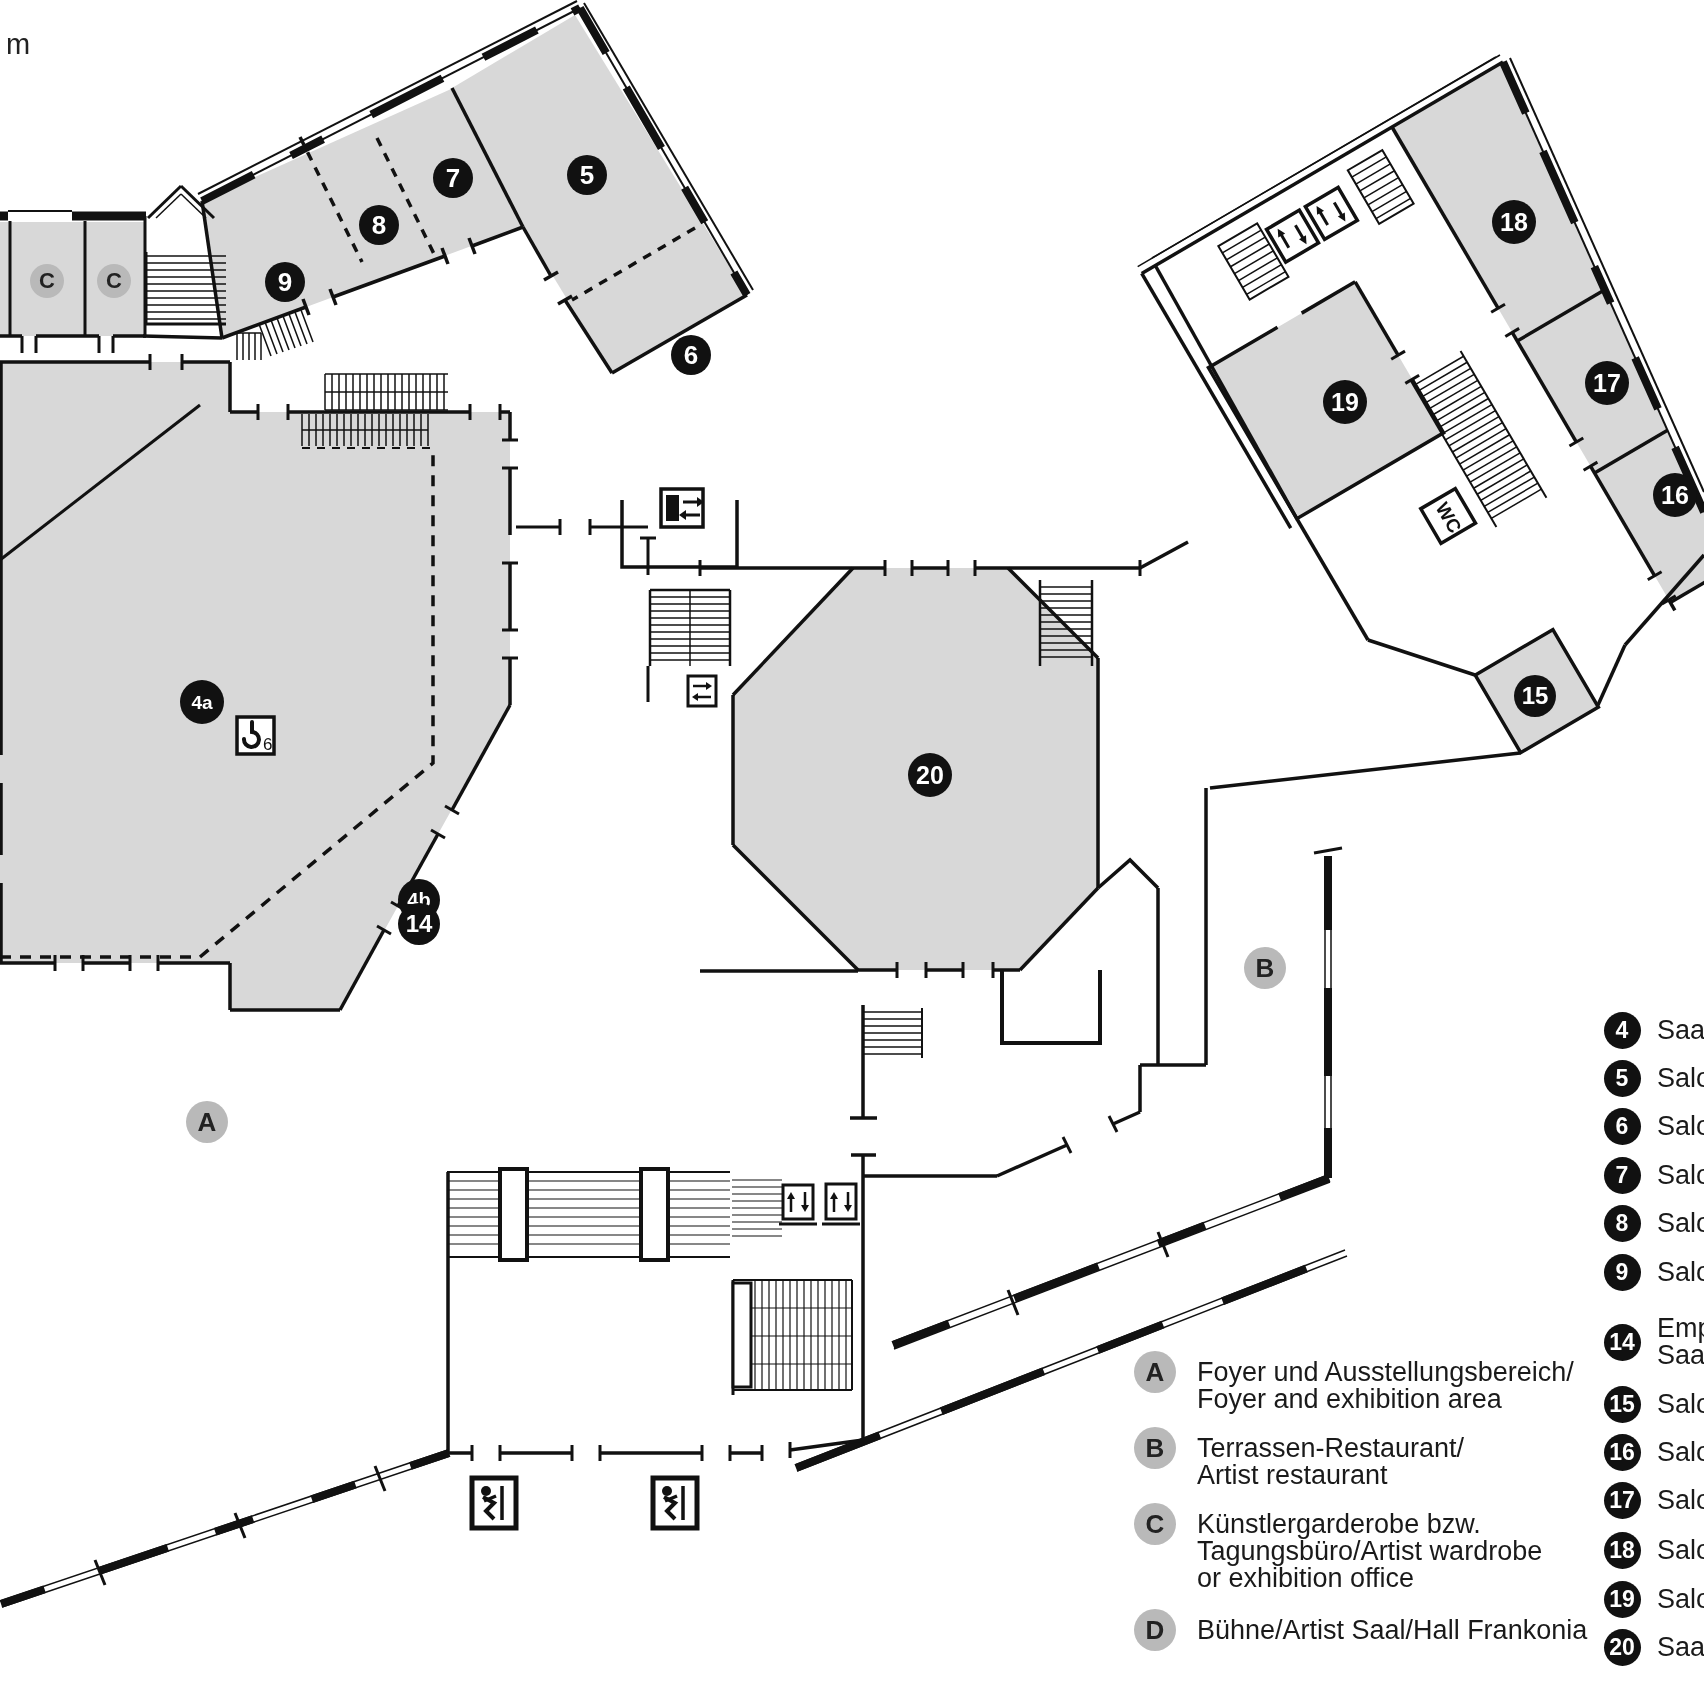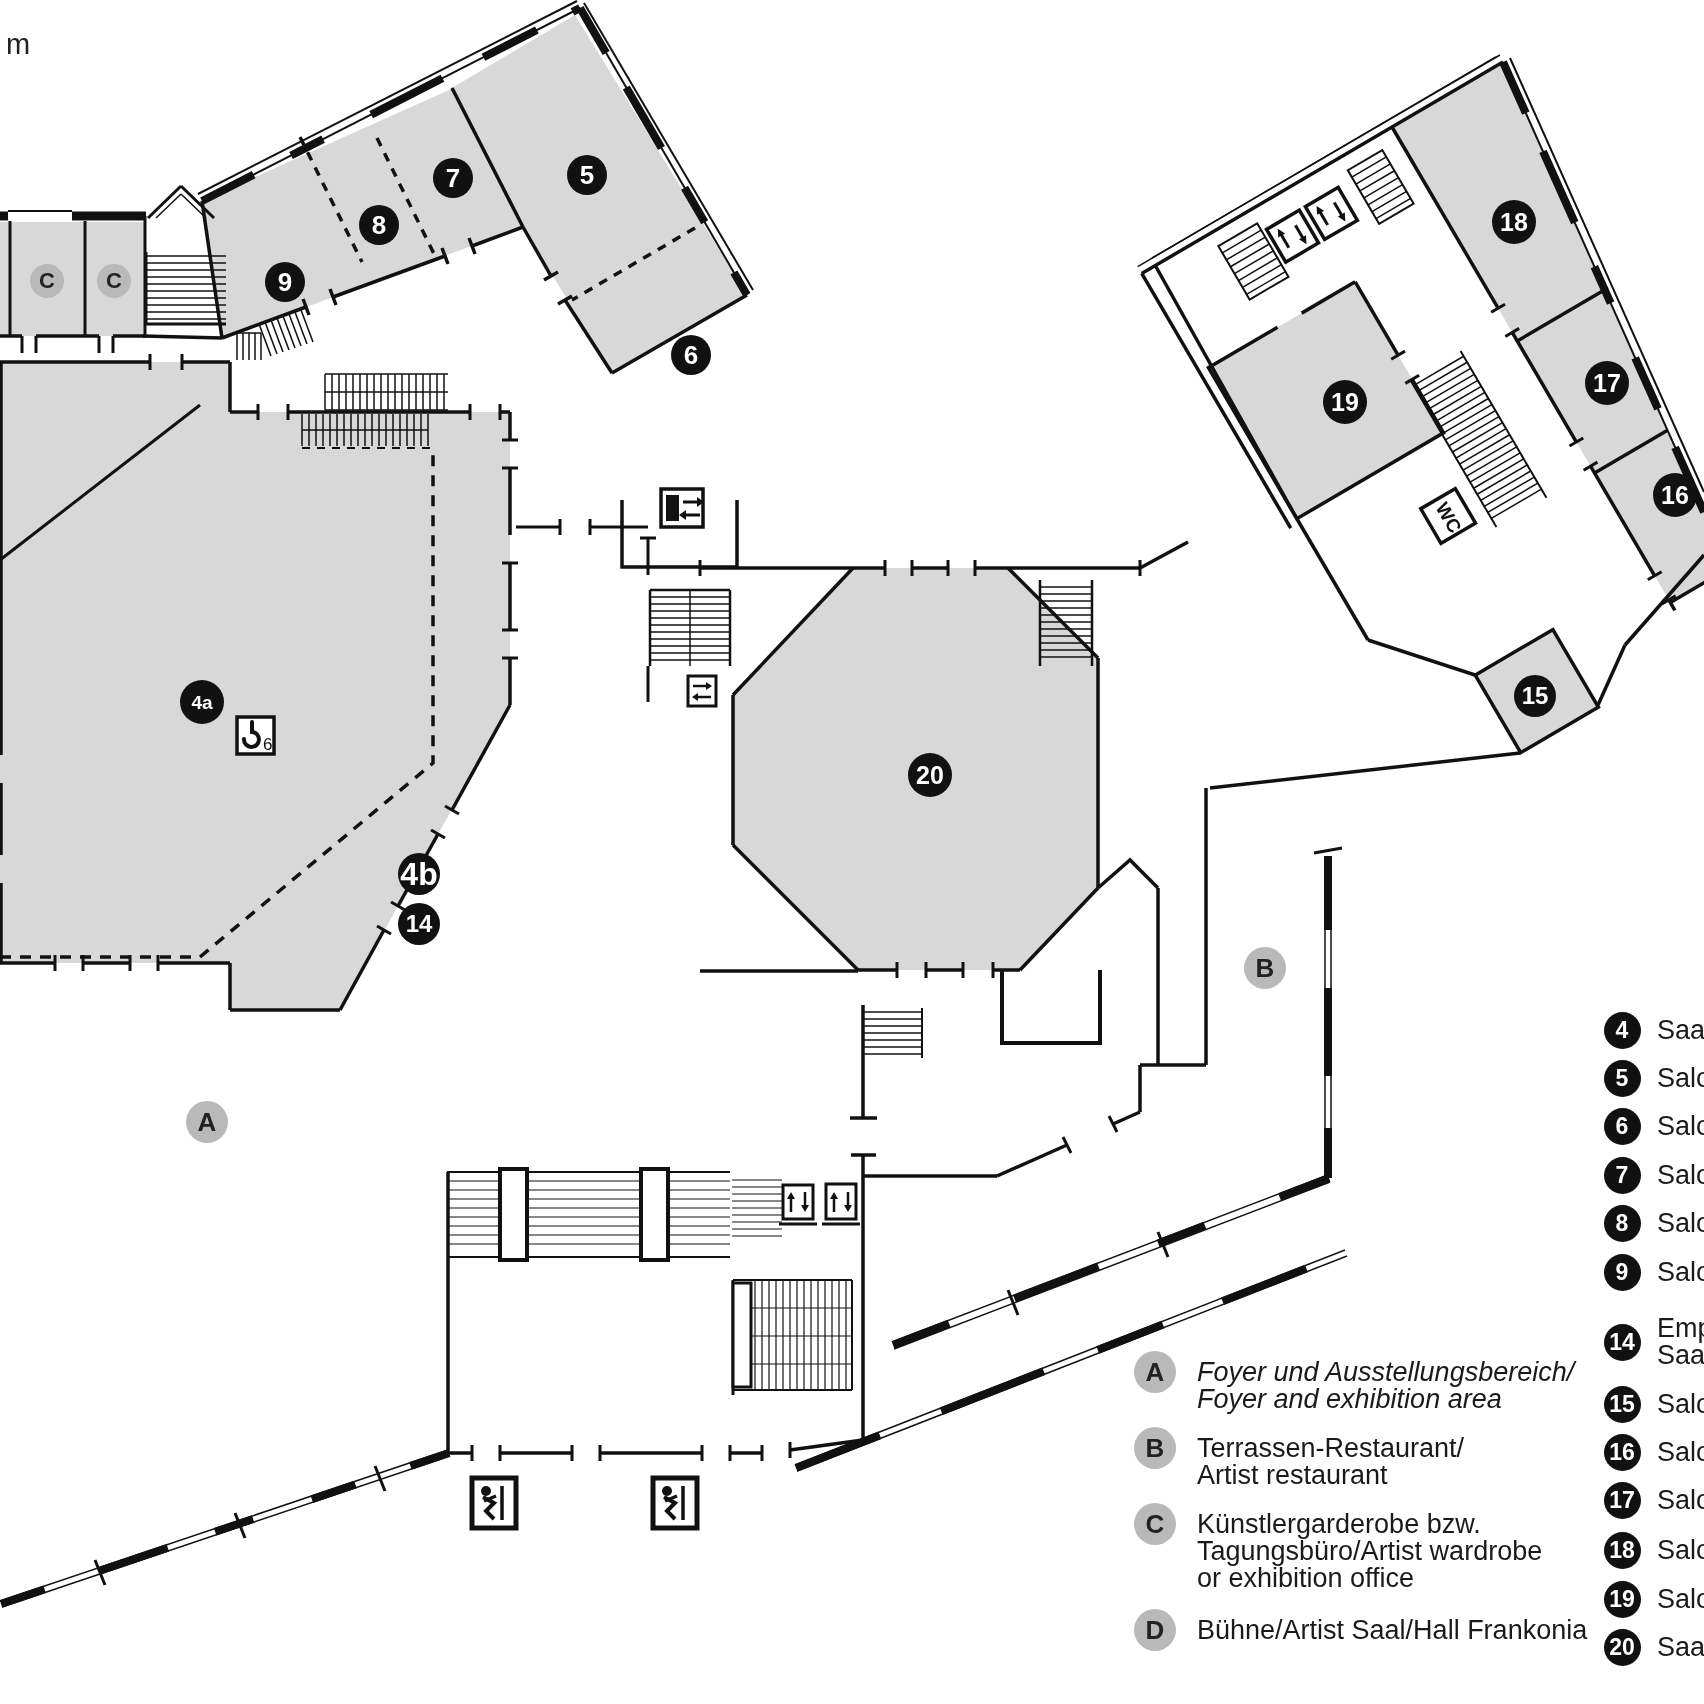--- a/index.html
+++ b/index.html
@@ -609,21 +609,21 @@
   <div class="m-label">m</div>
   <div id="plan-badges">
       <div class="badge gray" style="left: 30px; top: 264px; width: 34px; height: 34px; font-size: 22px;">C</div>
       <div class="badge gray" style="left: 97px; top: 264px; width: 34px; height: 34px; font-size: 22px;">C</div>
       <div class="badge black" style="left: 265px; top: 262px; width: 40px; height: 40px; font-size: 26px;">9</div>
       <div class="badge black" style="left: 359px; top: 205px; width: 40px; height: 40px; font-size: 26px;">8</div>
       <div class="badge black" style="left: 433px; top: 158px; width: 40px; height: 40px; font-size: 26px;">7</div>
       <div class="badge black" style="left: 567px; top: 155px; width: 40px; height: 40px; font-size: 26px;">5</div>
       <div class="badge black" style="left: 671px; top: 335px; width: 40px; height: 40px; font-size: 26px;">6</div>
       <div class="badge black" style="left: 180px; top: 680px; width: 44px; height: 44px; font-size: 19px;">4a</div>
-      <div class="badge black" style="left: 398px; top: 853px; width: 42px; height: 42px; font-size: 32px;">4b</div>
+      <div class="badge black" style="left: 398px; top: 879px; width: 42px; height: 42px; font-size: 20px;">4b</div>
       <div class="badge black" style="left: 398px; top: 903px; width: 42px; height: 42px; font-size: 24px;">14</div>
       <div class="badge black" style="left: 908px; top: 753px; width: 44px; height: 44px; font-size: 25px;">20</div>
       <div class="badge black" style="left: 1323px; top: 380px; width: 44px; height: 44px; font-size: 25px;">19</div>
       <div class="badge black" style="left: 1492px; top: 200px; width: 44px; height: 44px; font-size: 25px;">18</div>
       <div class="badge black" style="left: 1585px; top: 361px; width: 44px; height: 44px; font-size: 25px;">17</div>
       <div class="badge black" style="left: 1653px; top: 473px; width: 44px; height: 44px; font-size: 25px;">16</div>
       <div class="badge black" style="left: 1514px; top: 675px; width: 42px; height: 42px; font-size: 24px;">15</div>
       <div class="badge gray" style="left: 186px; top: 1101px; width: 42px; height: 42px; font-size: 26px;">A</div>
       <div class="badge gray" style="left: 1244px; top: 947px; width: 42px; height: 42px; font-size: 26px;">B</div>
     </div>
@@ -650,21 +650,21 @@
       <div class="lg-text" style="top: 1486.5px;">Salo</div>
       <div class="lg-circle black" style="left: 1603.5px; top: 1531.5px;">18</div>
       <div class="lg-text" style="top: 1536.5px;">Salo</div>
       <div class="lg-circle black" style="left: 1603.5px; top: 1580.5px;">19</div>
       <div class="lg-text" style="top: 1585.5px;">Salo</div>
       <div class="lg-circle black" style="left: 1603.5px; top: 1628.5px;">20</div>
       <div class="lg-text" style="top: 1633.5px;">Saa</div>
     </div>
   <div id="legend-areas">
       <div class="lg-circle gray" style="left: 1134px; top: 1351px;">A</div>
-      <div class="lg-text-area" style="top: 1358.5px; font-style: italic;">
+      <div class="lg-text-area" style="top: 1358.5px;">
         <div>Foyer und Ausstellungsbereich/</div>
         <div>Foyer and exhibition area</div>
       </div>
       <div class="lg-circle gray" style="left: 1134px; top: 1427px;">B</div>
       <div class="lg-text-area" style="top: 1434.5px;">
         <div>Terrassen-Restaurant/</div>
         <div>Artist restaurant</div>
       </div>
       <div class="lg-circle gray" style="left: 1134px; top: 1503px;">C</div>
       <div class="lg-text-area" style="top: 1510.5px;">

